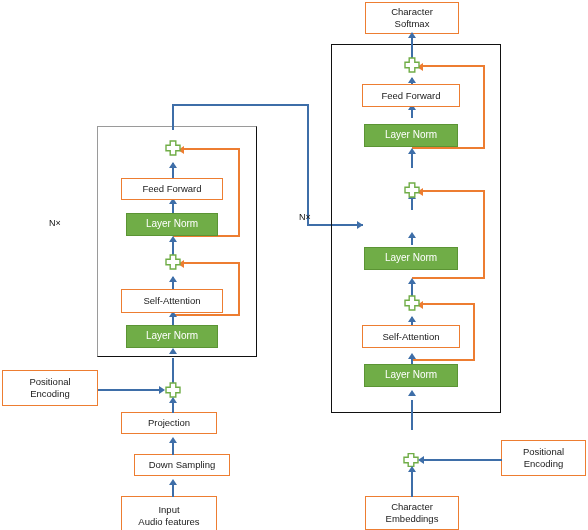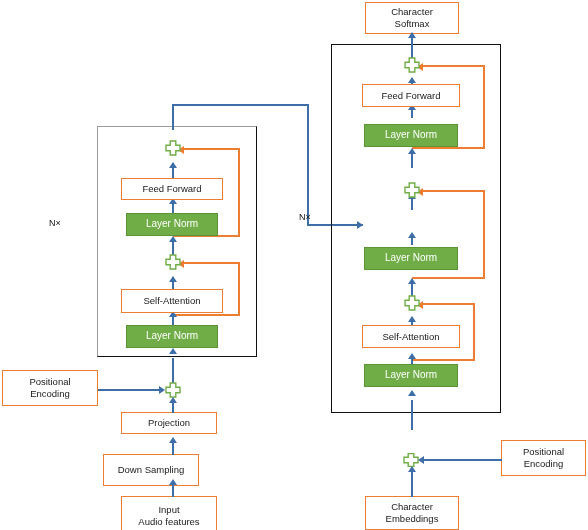--- a/index.html
+++ b/index.html
@@ -150,21 +150,21 @@
   <div class="box orange" style="left:2px;top:370px;width:96px;height:36px;">Positional
 Encoding</div>
 
   <div class="ln h" style="left:98px;top:389.2px;width:62px;"></div>
   <div class="ah right" style="left:159px;top:386px;"></div>
 
   <div class="box orange" style="left:121px;top:412px;width:96px;height:22px;">Projection</div>
   <div class="ln v" style="left:172.2px;top:399px;height:14px;"></div>
   <div class="ah up" style="left:169px;top:397px;"></div>
 
-  <div class="box orange" style="left:103px;top:454px;width:96px;height:32px;">Down Sampling</div>
+  <div class="box orange" style="left:134px;top:454px;width:96px;height:22px;">Down Sampling</div>
   <div class="ln v" style="left:172.2px;top:440px;height:15px;"></div>
   <div class="ah up" style="left:169px;top:437px;"></div>
 
   <div class="box orange" style="left:121px;top:496px;width:96px;height:40px;">Input
 Audio features</div>
   <div class="ln v" style="left:172.2px;top:482px;height:15px;"></div>
   <div class="ah up" style="left:169px;top:479px;"></div>
 
   <div class="ln h" style="left:172px;top:104.2px;width:137px;"></div>
   <div class="ln v" style="left:307.4px;top:104px;height:121px;"></div>

